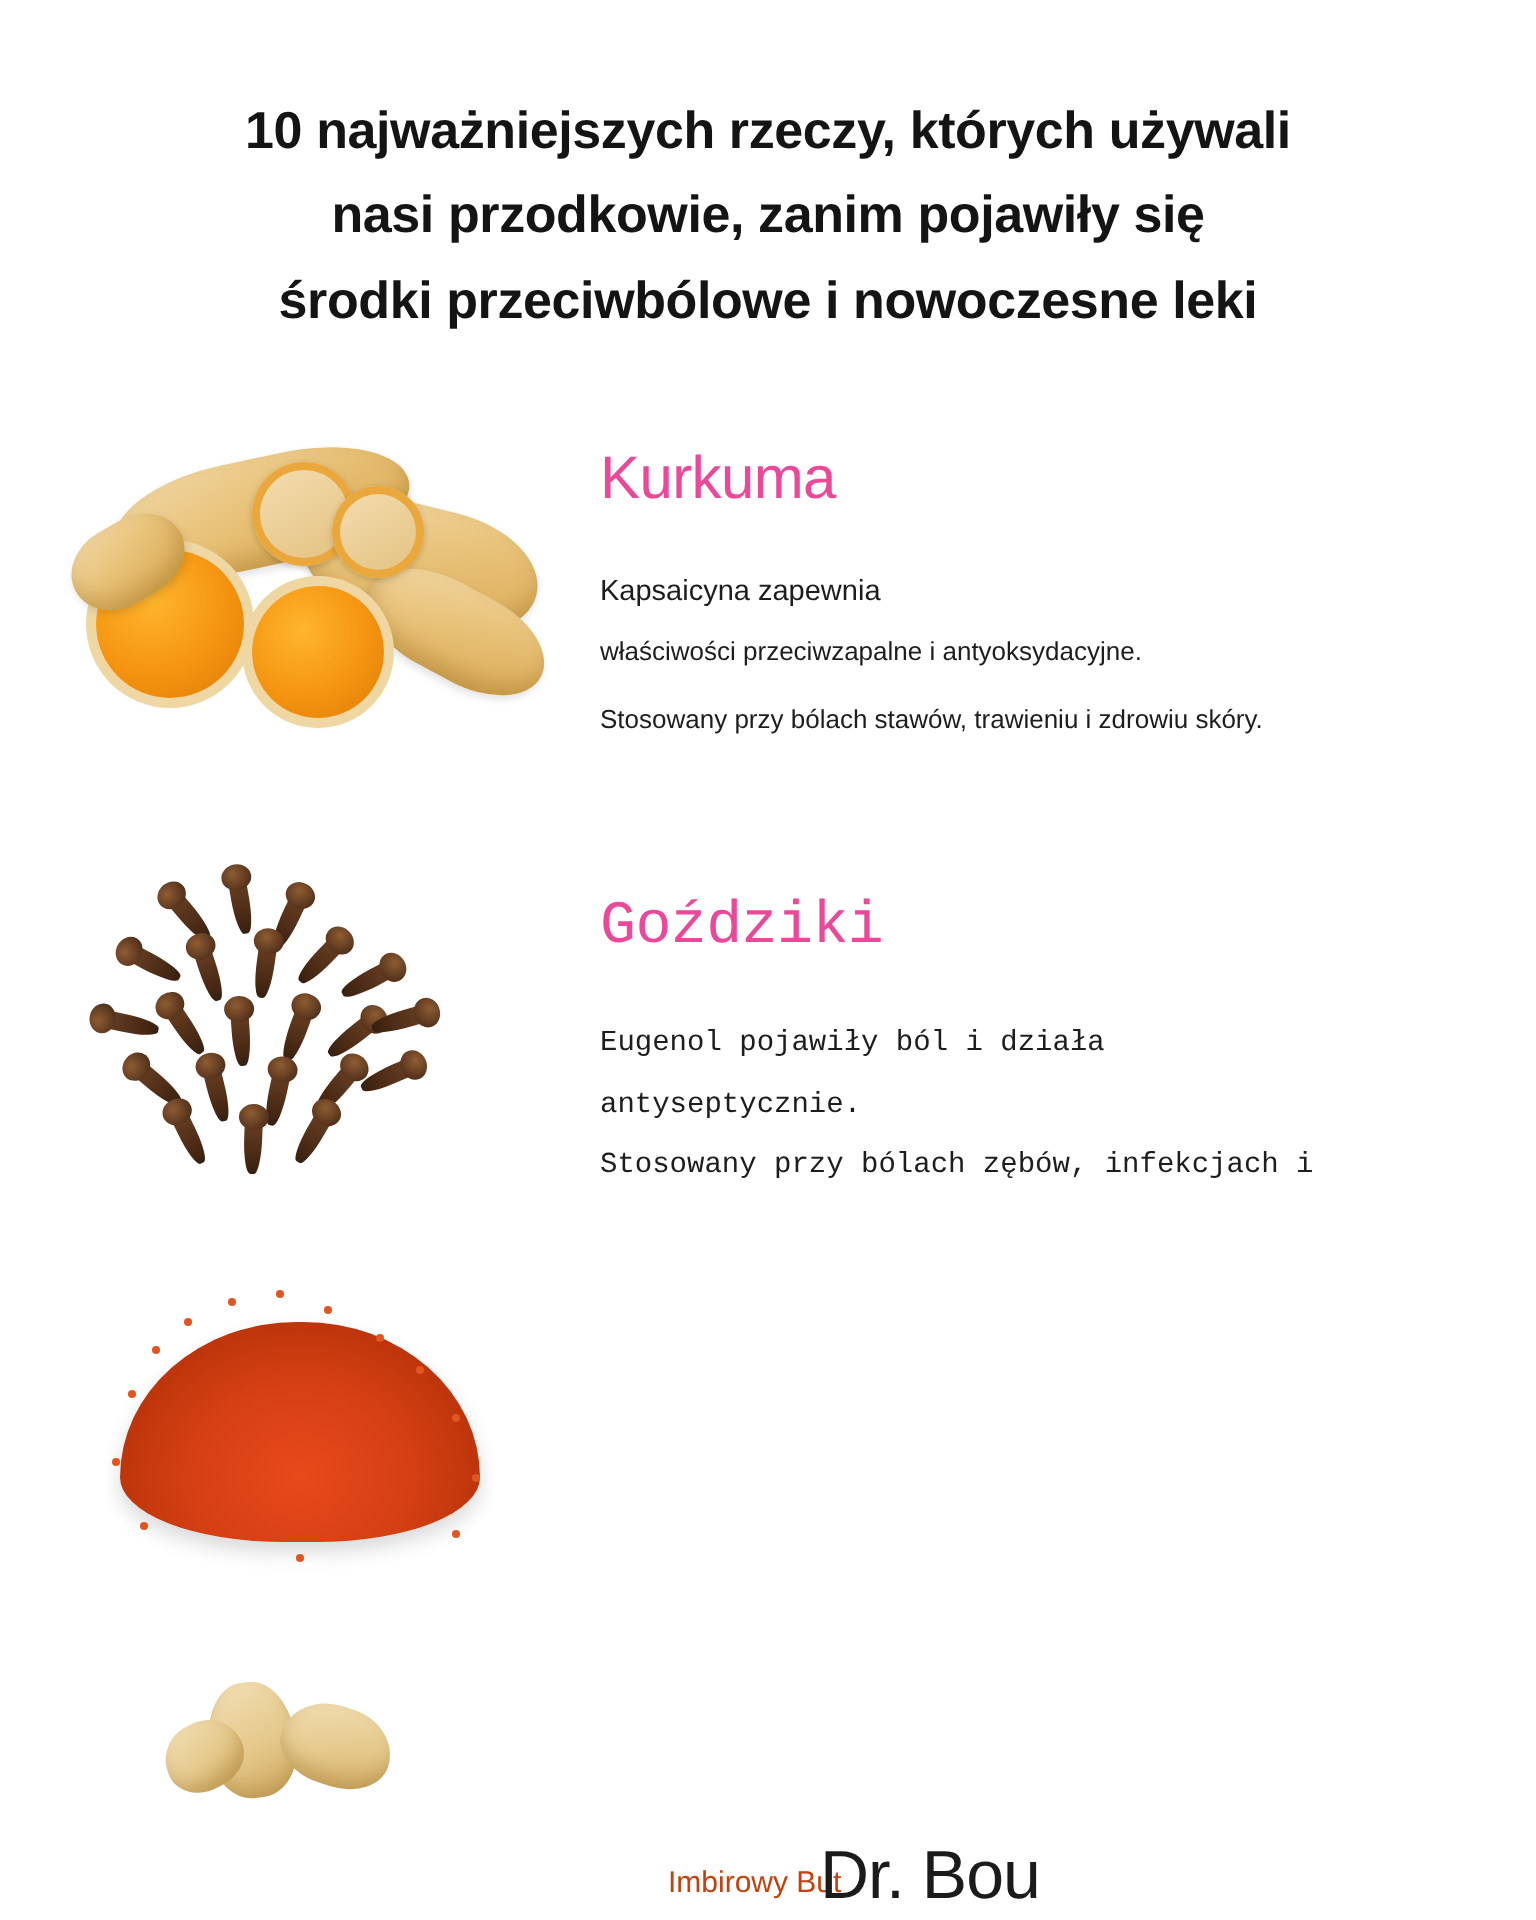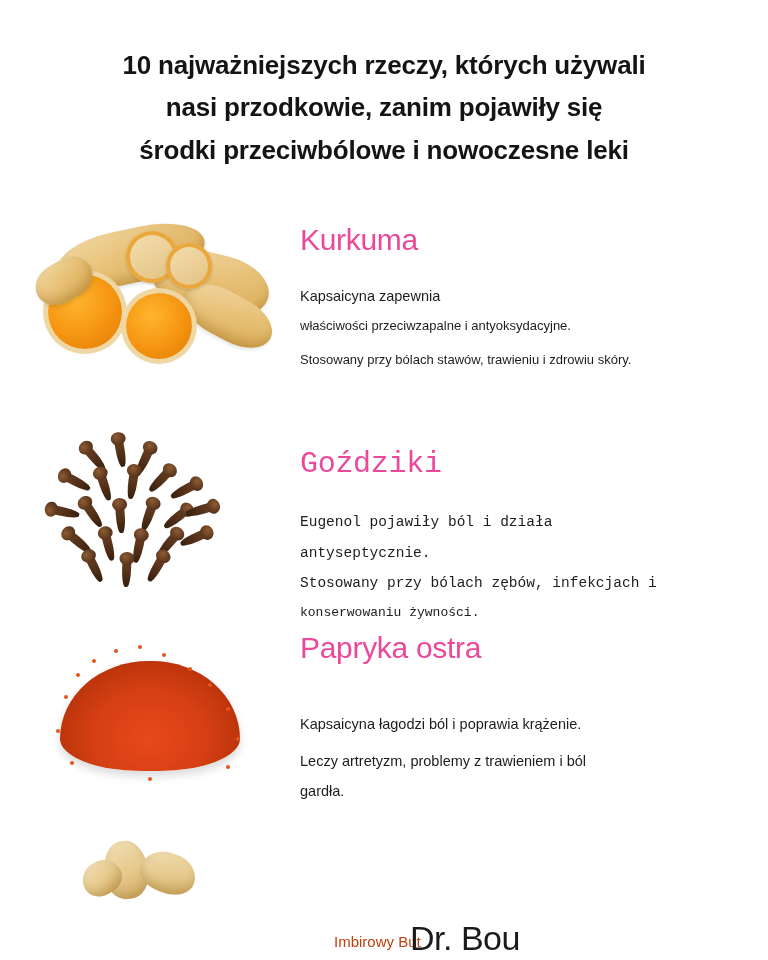--- a/index.html
+++ b/index.html
@@ -253,21 +253,20 @@
           <div class="clove" style="left:60px; top:134px; transform:rotate(-26deg);"></div>
           <div class="clove" style="left:92px; top:138px; transform:rotate(2deg);"></div>
           <div class="clove" style="left:122px; top:134px; transform:rotate(30deg);"></div>
         </div>
       </div>
       <div class="text">
         <h2 class="entry-title">Goździki</h2>
         <p class="entry-para tight">Eugenol pojawiły ból i działa</p>
         <p class="entry-para tight">antyseptycznie.</p>
         <p class="entry-para tight">Stosowany przy bólach zębów, infekcjach i</p>
-        <p class="entry-para small">konserwowaniu żywności.</p>
       </div>
     </div>
 
     <div class="entry entry-3">
       <div class="art">
         <div class="art-wrap">
           <div class="paprika-mound"></div>
           <div class="paprika-grain" style="left:46px; top:54px;"></div>
           <div class="paprika-grain" style="left:62px; top:40px;"></div>
           <div class="paprika-grain" style="left:84px; top:30px;"></div>
@@ -277,26 +276,20 @@
           <div class="paprika-grain" style="left:178px; top:64px;"></div>
           <div class="paprika-grain" style="left:34px; top:76px;"></div>
           <div class="paprika-grain" style="left:196px; top:88px;"></div>
           <div class="paprika-grain" style="left:26px; top:110px;"></div>
           <div class="paprika-grain" style="left:206px; top:118px;"></div>
           <div class="paprika-grain" style="left:40px; top:142px;"></div>
           <div class="paprika-grain" style="left:196px; top:146px;"></div>
           <div class="paprika-grain" style="left:118px; top:158px;"></div>
         </div>
       </div>
-      <div class="text">
-        <h2 class="entry-title">Papryka ostra</h2>
-        <p class="entry-para">Kapsaicyna łagodzi ból i poprawia krążenie.</p>
-        <p class="entry-para tight">Leczy artretyzm, problemy z trawieniem i ból</p>
-        <p class="entry-para">gardła.</p>
-      </div>
     </div>
 
     <div class="entry entry-4">
       <div class="art">
         <div class="art-wrap" style="height:60px;">
           <div class="ginger" style="left:74px; top:14px; width:44px; height:58px; transform:rotate(-8deg);"></div>
           <div class="ginger" style="left:110px; top:26px; width:56px; height:40px; transform:rotate(18deg);"></div>
           <div class="ginger" style="left:52px; top:34px; width:40px; height:34px; transform:rotate(-28deg);"></div>
         </div>
       </div>

